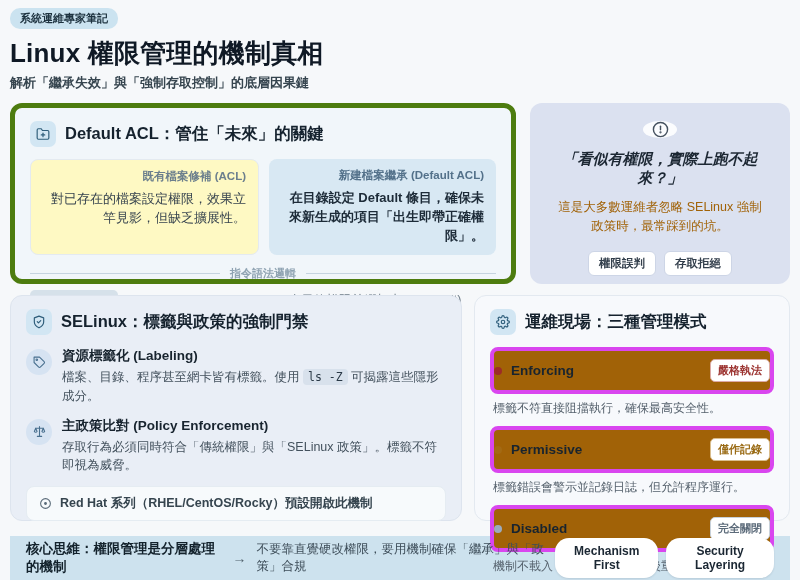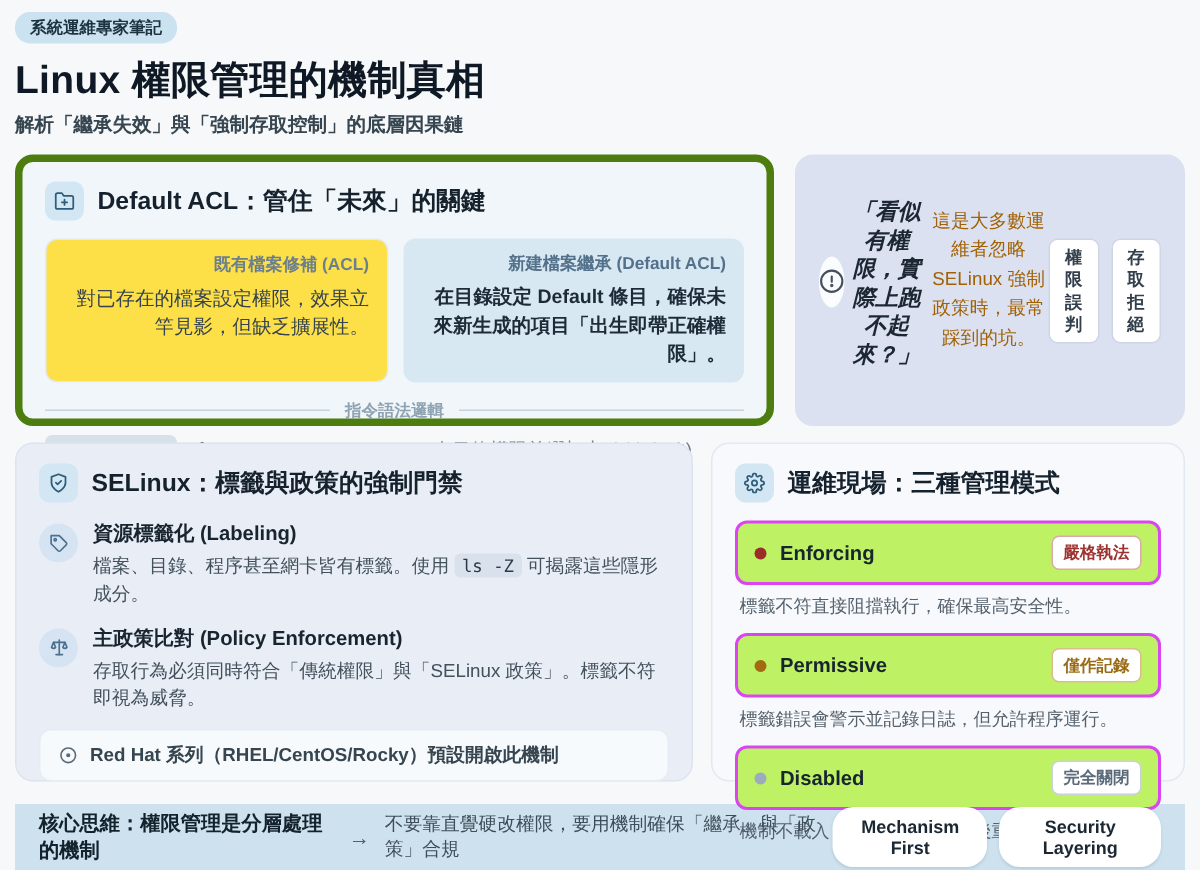--- a/index.html
+++ b/index.html
@@ -35,21 +35,21 @@
   .card-head h2 { font-size:16.5px; font-weight:800; color:#15222e; }
 
   
   .card-acl {
     flex:1; background:#f1f6fa; border:5px solid #4d7c0f;
     padding:13px 15px;
     text-align:right;
   }
   .acl-boxes { display:flex; gap:10px; }
   .acl-box { flex:1; border-radius:8px; padding:9px 12px; }
-  .acl-box.existing { background:#fde047; border:1px solid #e4eaf0; }
+  .acl-box.existing { background:#fef9c3; border:1px solid #e4eaf0; }
   .acl-box.inherit  { background:#d8e8f3; }
   .acl-label { font-size:11.5px; font-weight:700; color:#6c7f8d; margin-bottom:6px; }
   .acl-box.inherit .acl-label { color:#53718a; }
   .acl-text { font-size:13px; line-height:1.45; color:#36434e; }
   .acl-box.inherit .acl-text { font-weight:700; color:#1d2b38; font-size:13px; }
 
   .divider { display:flex; align-items:center; gap:10px; margin:11px 0 9px; }
   .divider .line { flex:1; border-top:1px solid #c6d4e0; }
   .divider .dlabel { font-size:11px; font-weight:700; color:#8fa3b2; }
 
@@ -57,22 +57,22 @@
   .cmd-badge {
     font-family:"DejaVu Sans Mono", monospace; font-size:12px; font-weight:700;
     background:#d6e1ea; color:#253443; padding:4px 8px; border-radius:5px;
   }
   .cmd-code { font-family:"DejaVu Sans Mono", monospace; font-size:14px; font-weight:700; color:#16222e; }
   .cmd-note { font-size:12.5px; color:#6c7b88; }
 
   
   .card-quote {
     width:260px; flex:0 0 260px; background:#dbe1f0;
-    padding:18px 16px; text-align:center;
-    display:flex; flex-direction:row; align-items:center; justify-content:space-between;
+    padding:18px 28px; text-align:center;
+    display:flex; flex-direction:column; align-items:center; justify-content:space-between;
   }
   .quote-icon {
     width:34px; height:34px; border-radius:50%; background:#fbfcfe; color:#44505e;
     display:flex; align-items:center; justify-content:center; margin-bottom:12px;
   }
   .quote-icon svg { width:17px; height:17px; }
   .quote-text { font-size:15px; font-weight:800; font-style:italic; color:#1c2733; margin-bottom:10px; }
   .quote-desc { font-size:12.5px; line-height:1.55; color:#a16207; margin-bottom:14px; }
   .quote-tags { display:flex; gap:8px; justify-content:center; }
   .qtag {
@@ -100,22 +100,22 @@
   .sel-note {
     margin-top:2px; background:#f7fafc; border:1px solid #e5ecf2; border-radius:8px;
     padding:8px 12px; display:flex; align-items:center; gap:8px;
     font-size:12.5px; font-weight:700; color:#36454f;
   }
   .sel-note svg { width:13px; height:13px; color:#5a6b79; flex:0 0 13px; }
 
   
   .card-modes { flex:1; background:#f7f9fc; border:1px solid #e3e9f0; padding:13px 15px; }
   .mode-row {
-    background:#bef264; border:2px solid #d946ef; border-radius:8px;
-    padding:8px 11px; display:flex; align-items:center; justify-content:space-between;
+    background:#a16207; border:4px solid #d946ef; border-radius:8px;
+    padding:8px 0; display:flex; align-items:center; justify-content:space-between;
   }
   .mode-left { display:flex; align-items:center; gap:9px; }
   .mode-dot { width:8px; height:8px; border-radius:50%; }
   .mode-name { font-size:13.5px; font-weight:800; color:#18242f; }
   .mode-badge {
     font-size:11px; font-weight:700; border:1px solid; border-radius:5px;
     padding:3px 7px; background:#ffffff;
   }
   .mode-desc { font-size:12px; color:#55616c; margin:6px 3px 9px; }
 

